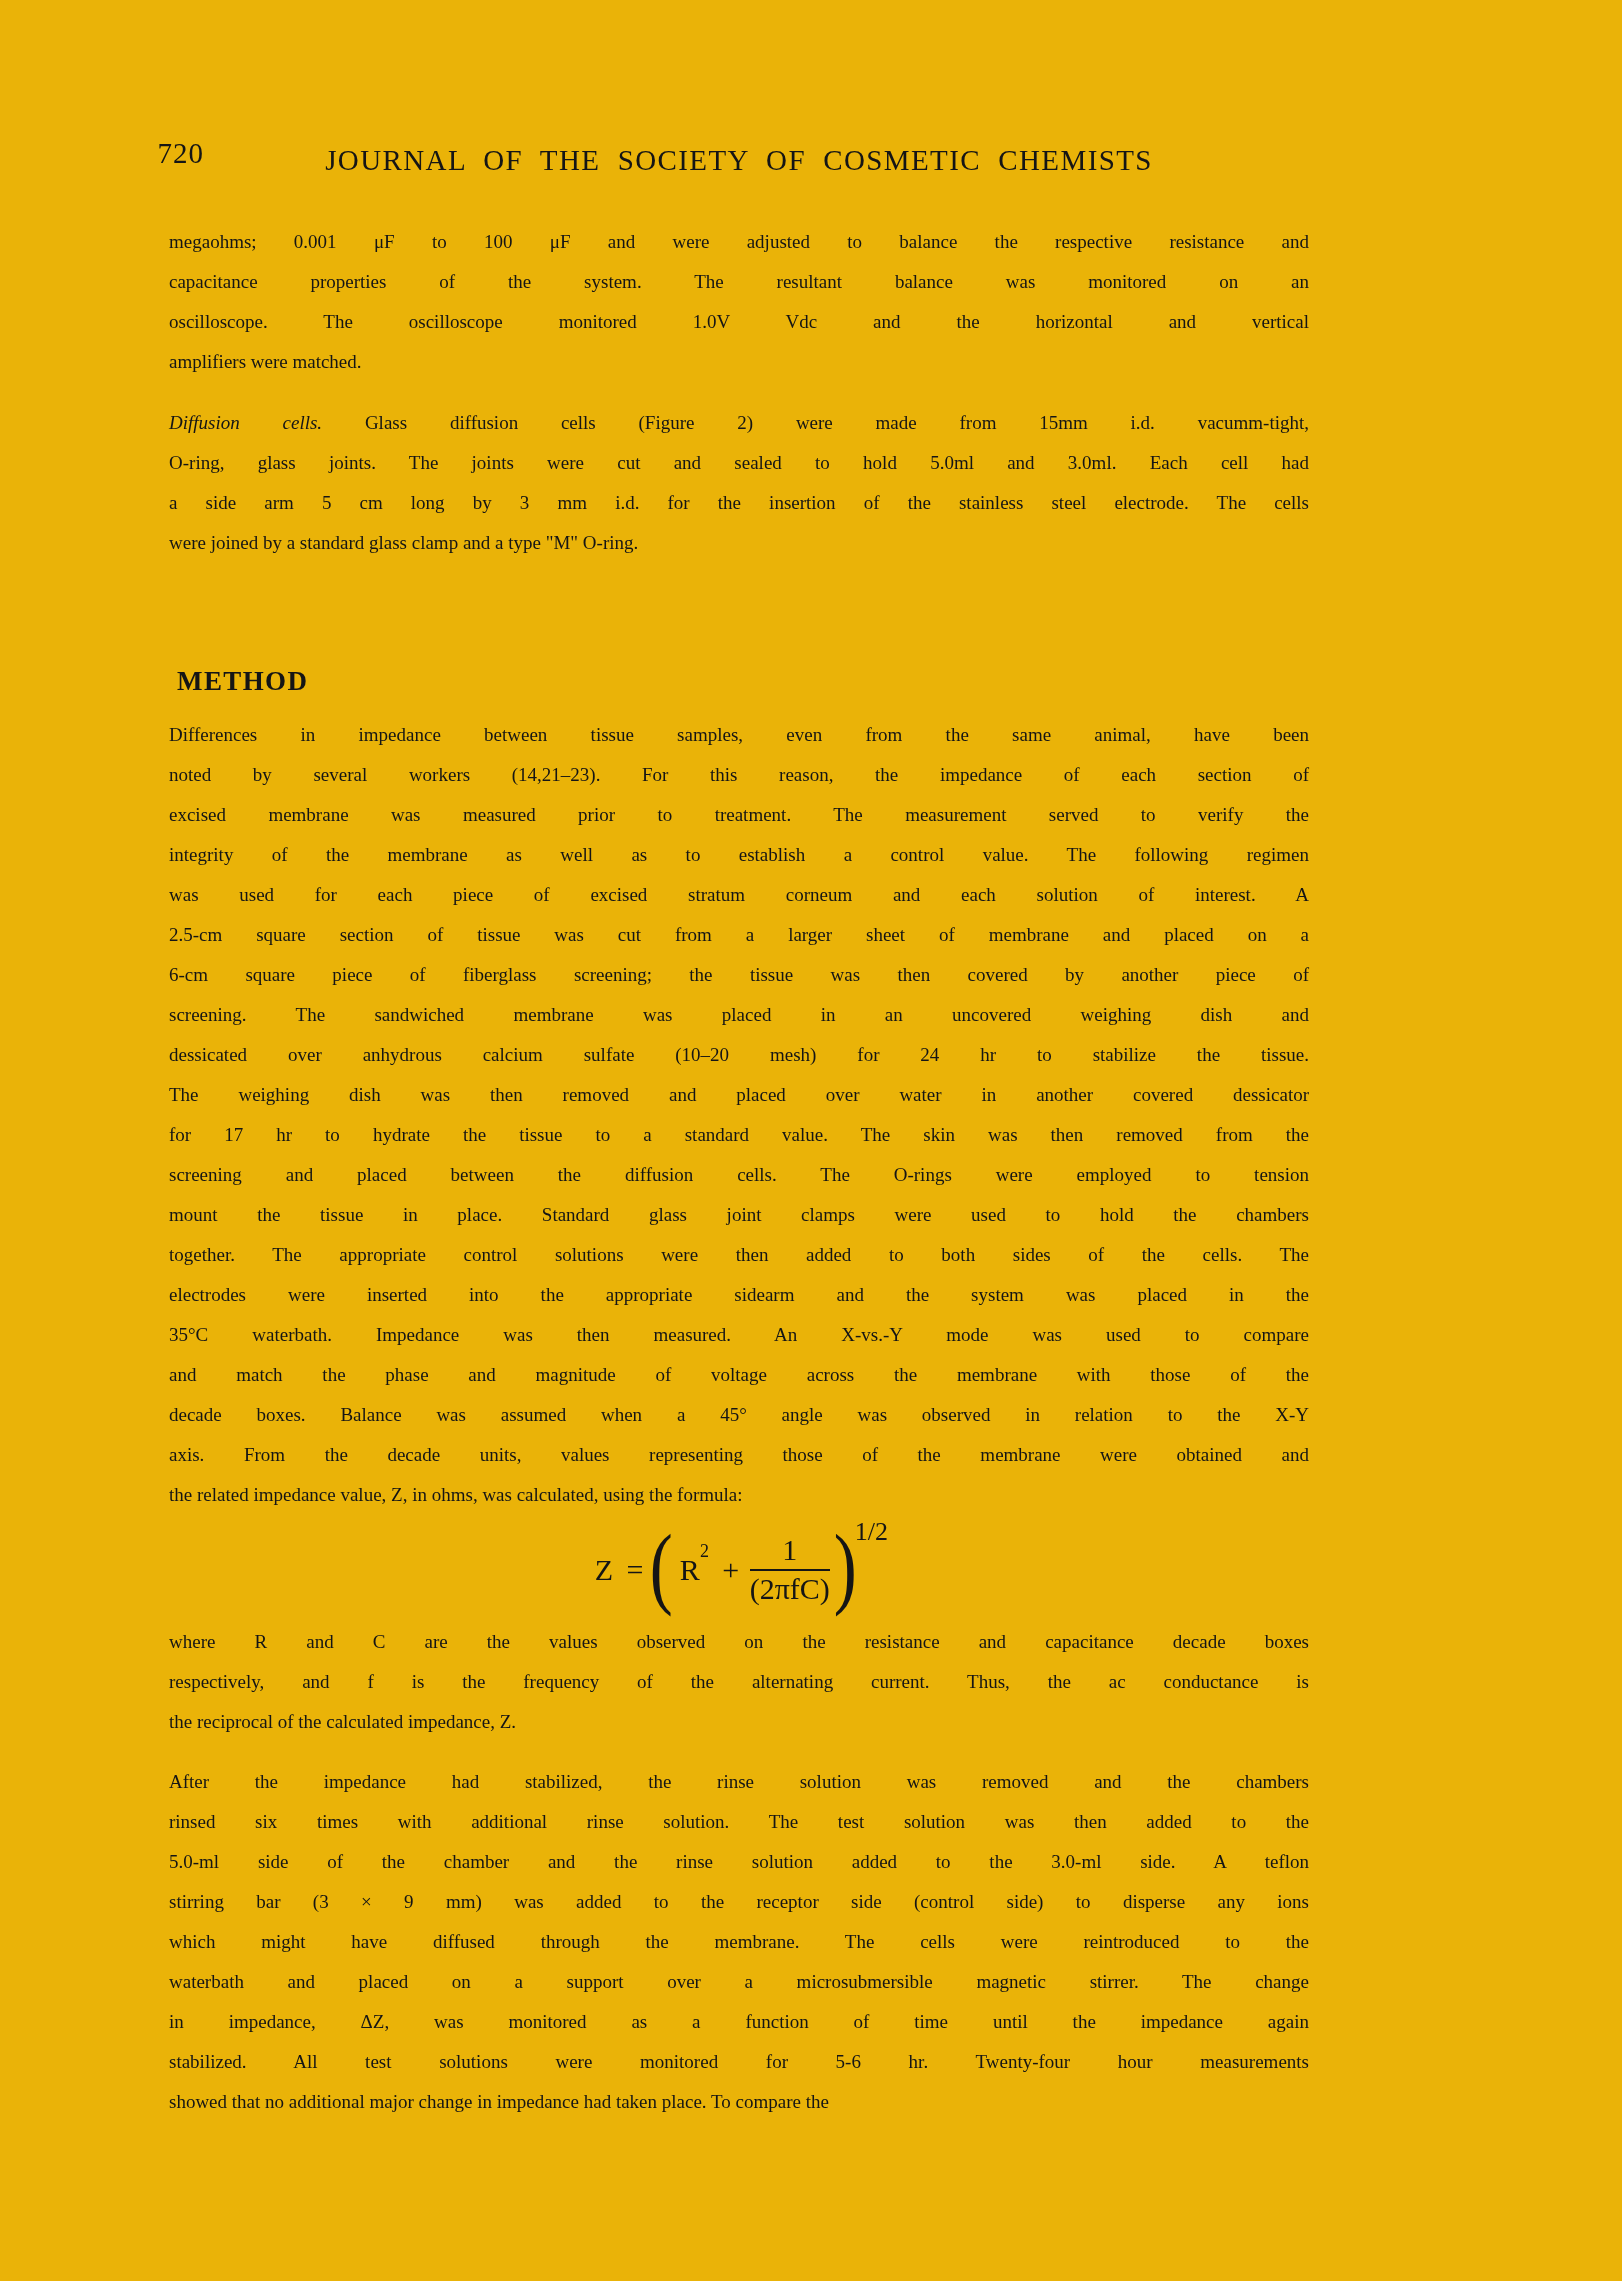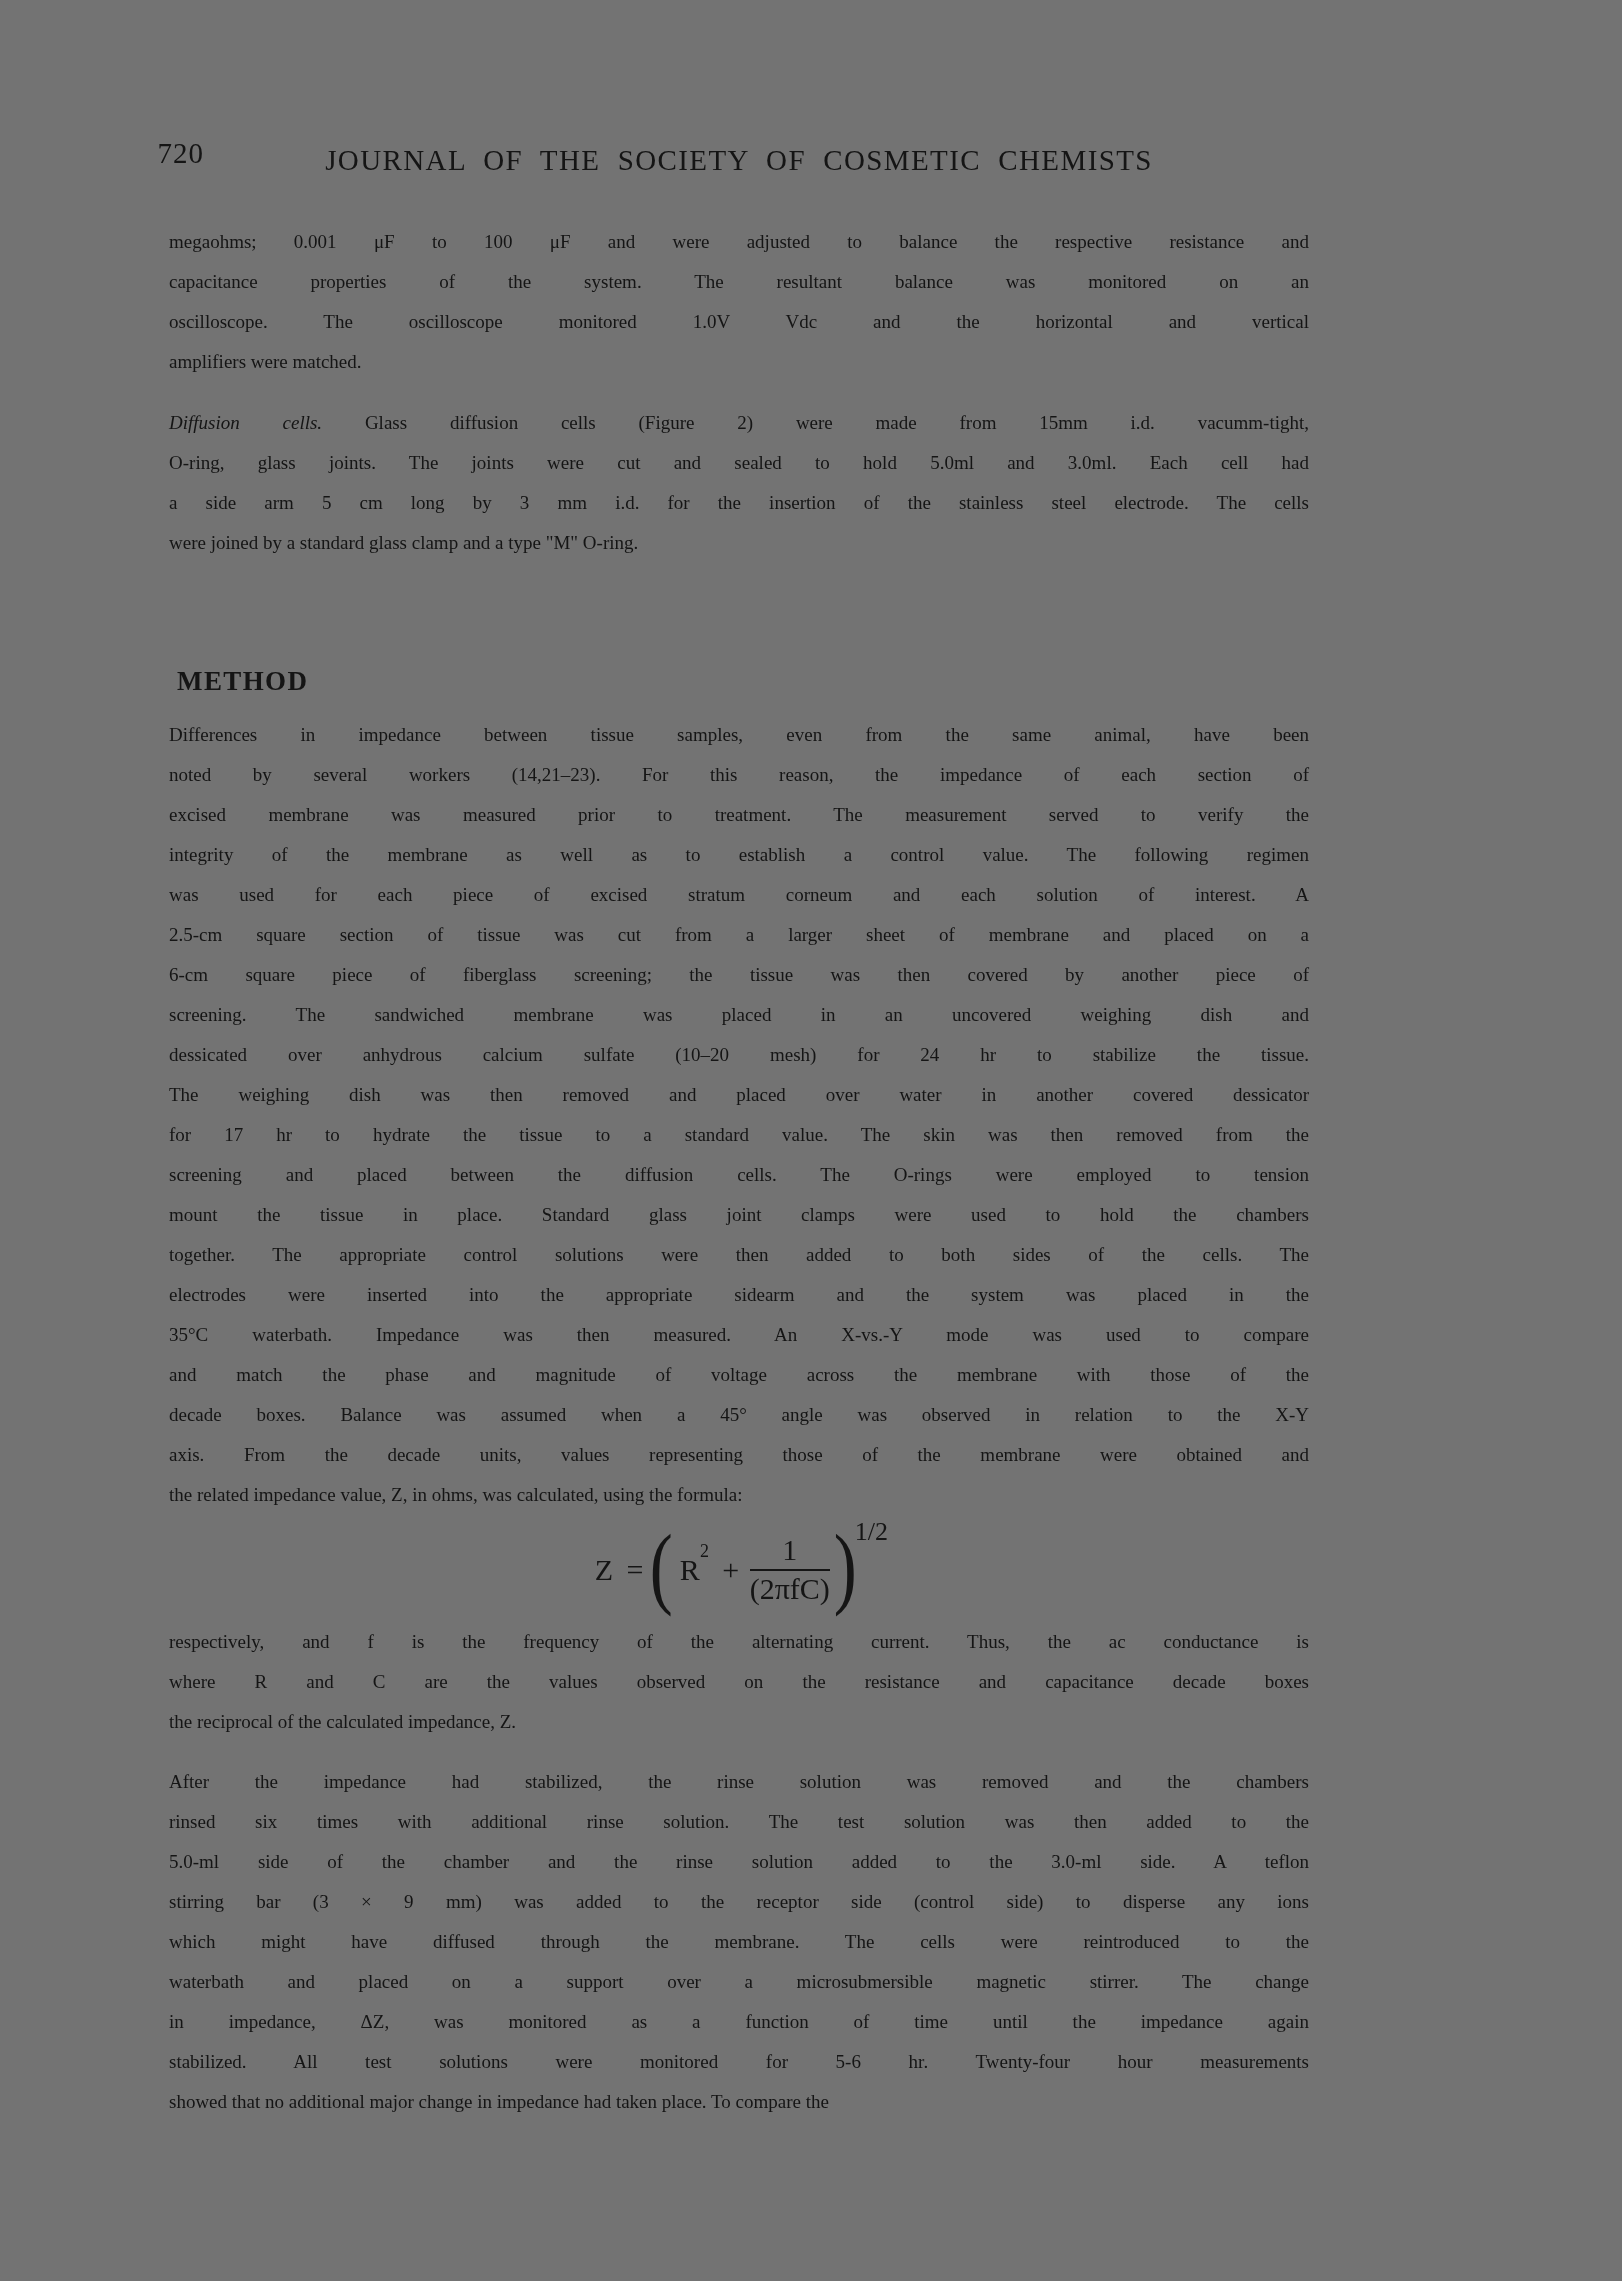--- a/index.html
+++ b/index.html
@@ -1,21 +1,21 @@
 <!DOCTYPE html>
 <html><head>
 <meta charset="utf-8">
 <style>
   html, body { margin: 0; padding: 0; background: #e8e8e8; }
   .page {
     position: relative;
     width: 1622px;
     height: 2282px;
     margin: 0 auto;
-    background: #737373;
+    background: #eab308;
     color: #151515;
     font-family: "Liberation Serif", serif;
     overflow: hidden;
   }
   .col {
     position: absolute;
     left: 169px;
     width: 1140px;
   }
   
@@ -115,22 +115,22 @@
     <span class="tok">+</span>
     <span class="frac">
       <span class="num">1</span>
       <span class="den">(2πfC)</span>
     </span>
     <span class="paren">)</span>
     <span class="exp">1/2</span>
   </div>
 
   <div class="col para" style="top:1622px;">
+      <div class="line">where R and C are the values observed on the resistance and capacitance decade boxes</div>
       <div class="line">respectively, and f is the frequency of the alternating current. Thus, the ac conductance is</div>
-      <div class="line">where R and C are the values observed on the resistance and capacitance decade boxes</div>
       <div class="line last">the reciprocal of the calculated impedance, Z.</div>
     </div>
 
   <div class="col para" style="top:1762px;">
       <div class="line">After the impedance had stabilized, the rinse solution was removed and the chambers</div>
       <div class="line">rinsed six times with additional rinse solution. The test solution was then added to the</div>
       <div class="line">5.0-ml side of the chamber and the rinse solution added to the 3.0-ml side. A teflon</div>
       <div class="line">stirring bar (3 × 9 mm) was added to the receptor side (control side) to disperse any ions</div>
       <div class="line">which might have diffused through the membrane. The cells were reintroduced to the</div>
       <div class="line">waterbath and placed on a support over a microsubmersible magnetic stirrer. The change</div>

